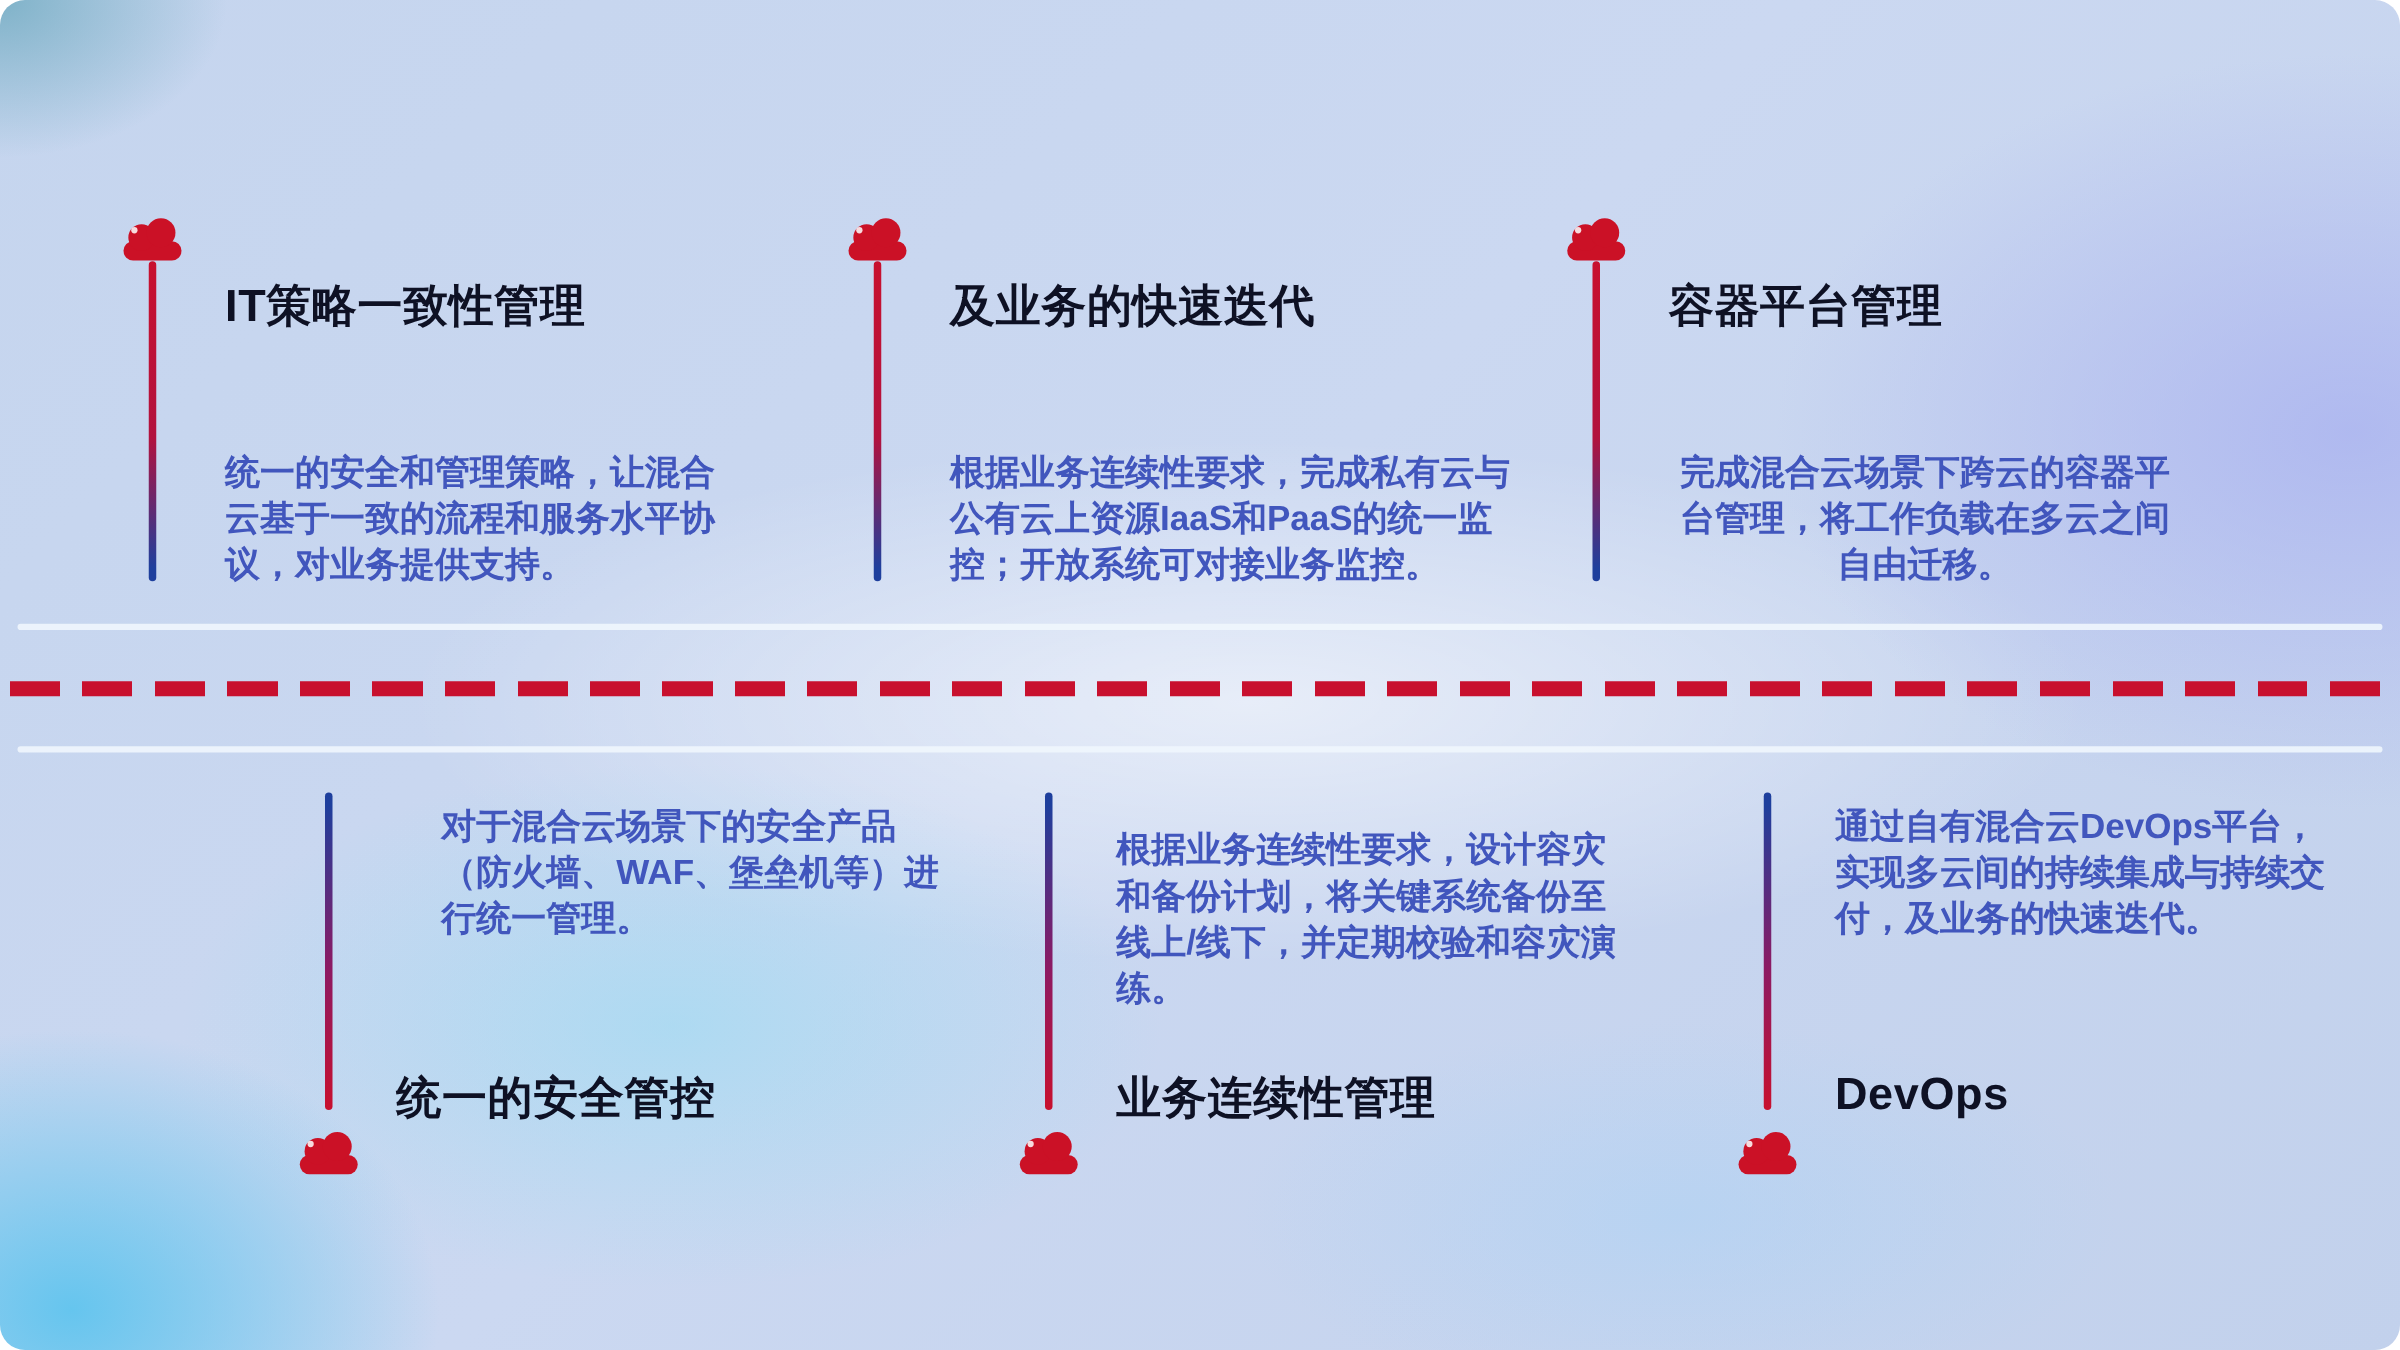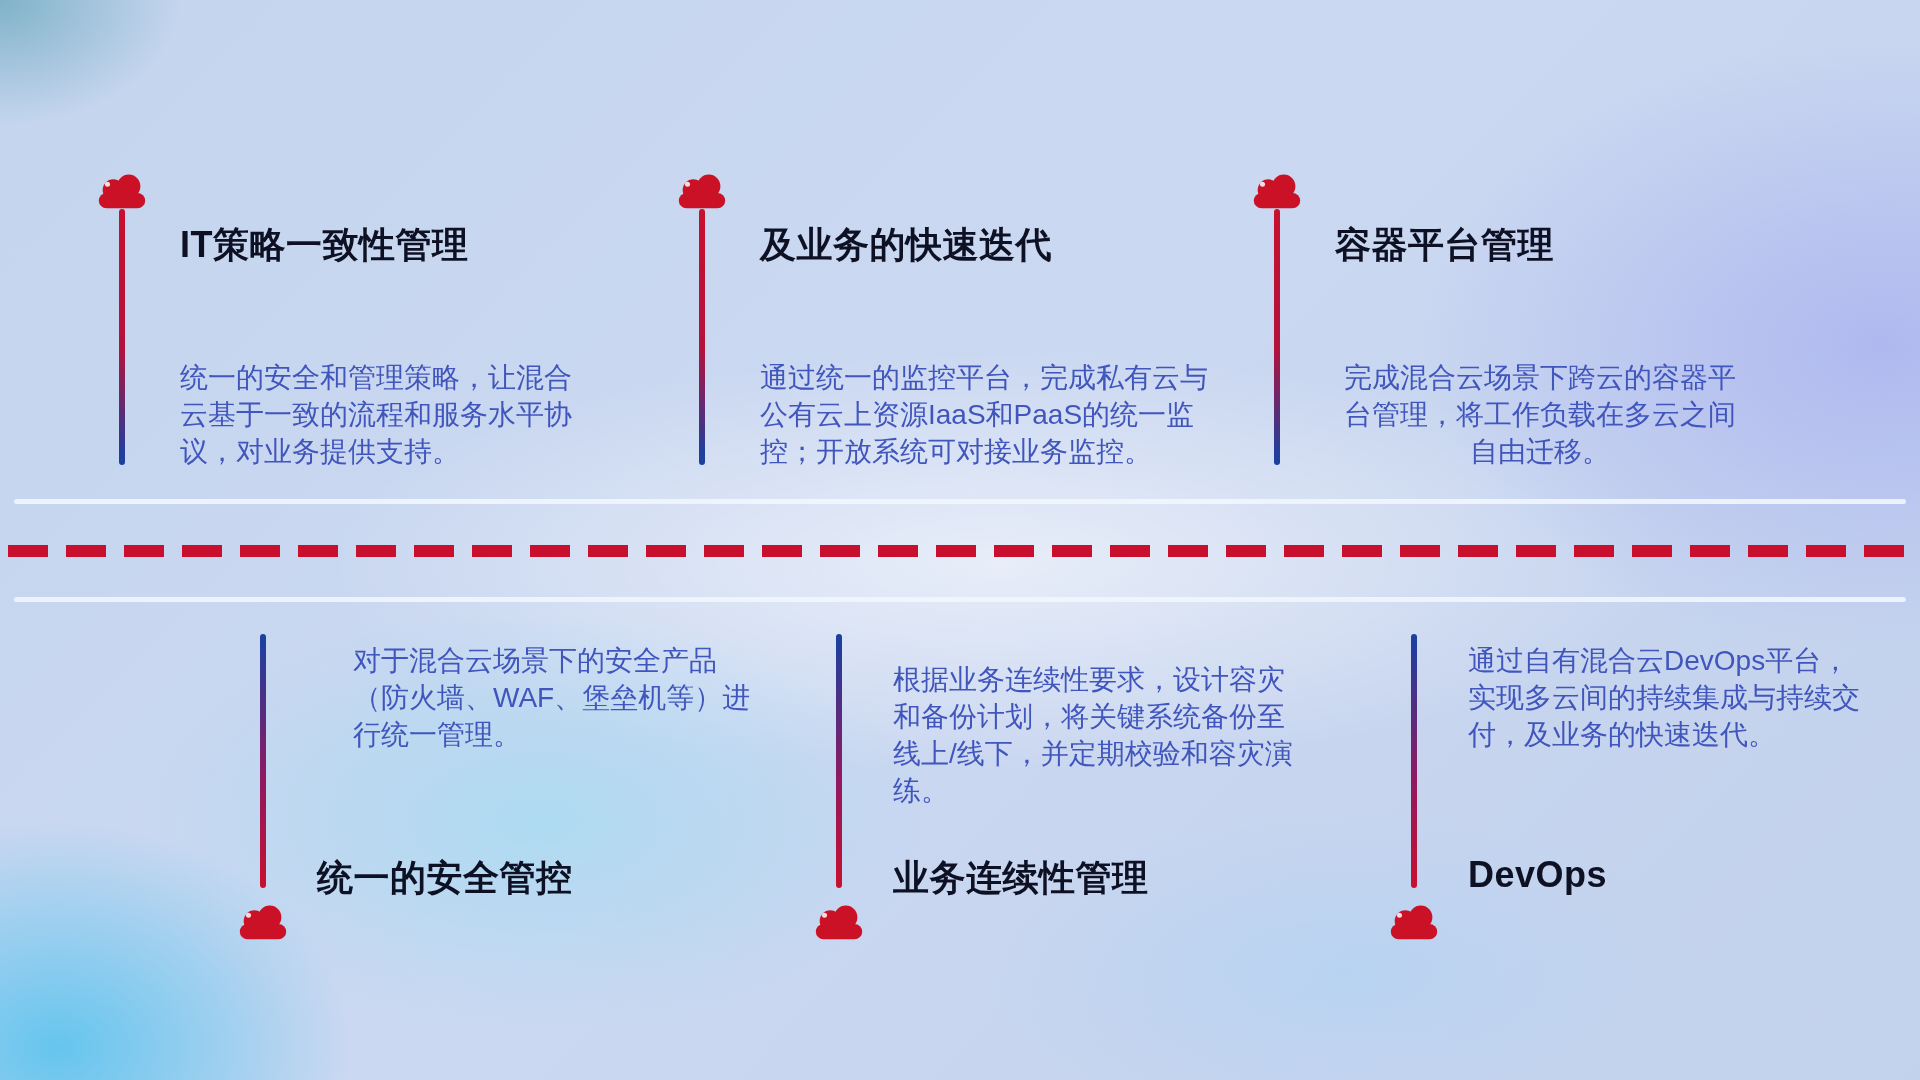--- a/index.html
+++ b/index.html
@@ -7,35 +7,36 @@
   .stage{
     position:relative;width:1920px;height:1080px;overflow:hidden;
     background:
       radial-gradient(420px 320px at 3% 97%, rgba(96,196,238,0.95), rgba(96,196,238,0) 70%),
       radial-gradient(560px 300px at 28% 76%, rgba(150,220,242,0.55), rgba(150,220,242,0) 70%),
       radial-gradient(640px 420px at 98% 32%, rgba(168,176,240,0.75), rgba(168,176,240,0) 72%),
       radial-gradient(900px 280px at 52% 52%, rgba(255,255,255,0.55), rgba(255,255,255,0) 75%),
       radial-gradient(260px 180px at 0% 0%, rgba(70,150,170,0.55), rgba(70,150,170,0) 70%),
       radial-gradient(500px 220px at 70% 90%, rgba(170,210,245,0.5), rgba(170,210,245,0) 70%),
       linear-gradient(135deg,#c5d5ee 0%,#cbd8f1 48%,#c2d1ec 100%);
+    border-radius: 20px;
   }
 
   .item{position:absolute;}
   .cloud{position:absolute;left:-29px;width:58px;height:42px;display:block;}
   .cloud svg{display:block;width:100%;height:100%;}
   .stem{position:absolute;left:-3px;width:6px;border-radius:3px;}
   .stem.down{background:linear-gradient(180deg,#c8102e 0%,#b2123e 55%,#1e3f9d 96%);}
   .stem.up{background:linear-gradient(180deg,#1e3f9d 4%,#8c1a63 55%,#c8102e 100%);}
 
   .title{
     position:absolute;margin:0;font-size:36px;font-weight:700;color:#0e1124;
     letter-spacing:0.5px;white-space:nowrap;
   }
   .desc{
-    position:absolute;margin:0;font-size:28px;line-height:37px;color:#4156bd;
+    position:absolute;margin:0;font-size:28px;line-height:37px;color:#4156bd;font-weight:bold;
   }
 
   
   .item.top .cloud{top:0;}
   .item.top .stem{top:40px;height:256px;}
   .item.top .title{left:58px;top:52px;}
   .item.top .desc{left:58px;top:190px;}
 
   
   .item.bottom .stem{top:0;height:254px;}
@@ -99,21 +100,21 @@
         <g fill="#cb1126">
           <rect x="6" y="24" width="48" height="16" rx="8"></rect>
           <circle cx="21" cy="21" r="11"></circle>
           <circle cx="37" cy="17" r="12"></circle>
         </g>
         <circle cx="15" cy="15" r="2.6" fill="#ffffff" opacity="0.85"></circle>
       </svg>
     </span>
     <span class="stem down"></span>
     <h2 class="title">及业务的快速迭代</h2>
-    <p class="desc">通过统一的监控平台，完成私有云与公有云上资源IaaS和PaaS的统一监控；开放系统可对接业务监控。</p>
+    <p class="desc">根据业务连续性要求，完成私有云与公有云上资源IaaS和PaaS的统一监控；开放系统可对接业务监控。</p>
   </div>
 
   <div class="item top t3">
     <span class="cloud">
       <svg viewBox="0 0 60 42" aria-hidden="true">
         <g fill="#cb1126">
           <rect x="6" y="24" width="48" height="16" rx="8"></rect>
           <circle cx="21" cy="21" r="11"></circle>
           <circle cx="37" cy="17" r="12"></circle>
         </g>

